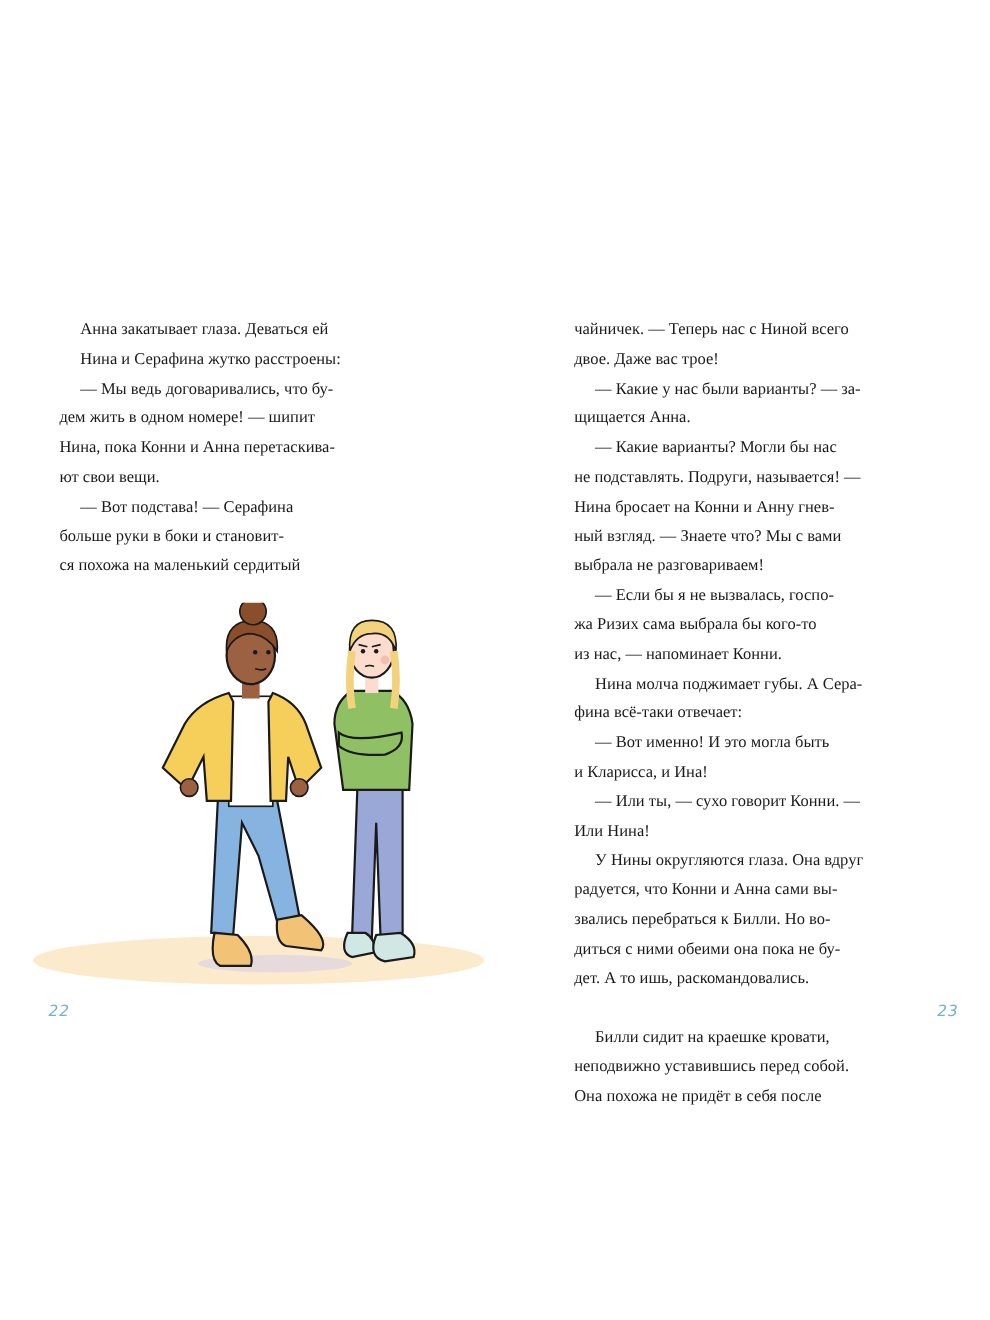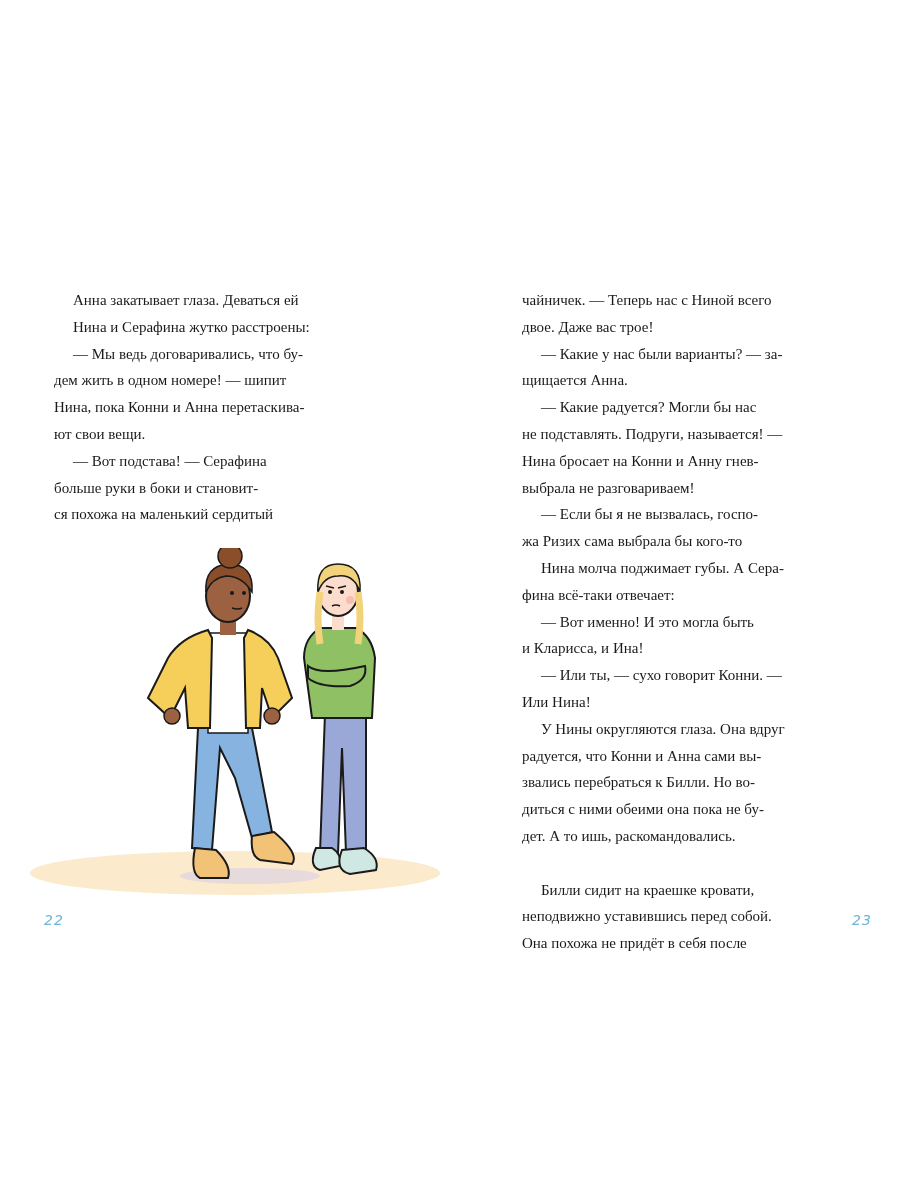--- a/index.html
+++ b/index.html
@@ -103,26 +103,28 @@
 
   <div class="page-num">22</div>
 </div>
 
 <div class="page page-right">
   <div class="text-block" id="right-text">
       <span class="line">чайничек. — Теперь нас с Ниной всего</span>
       <span class="line">двое. Даже вас трое!</span>
       <span class="line indent">— Какие у нас были варианты? — за-</span>
       <span class="line">щищается Анна.</span>
-      <span class="line indent">— Какие радуется? Могли бы нас</span>
+      <span class="line indent">— Какие варианты? Могли бы нас</span>
       <span class="line">не подставлять. Подруги, называется! —</span>
       <span class="line">Нина бросает на Конни и Анну гнев-</span>
+      <span class="line">ный взгляд. — Знаете что? Мы с вами</span>
       <span class="line">выбрала не разговариваем!</span>
       <span class="line indent">— Если бы я не вызвалась, госпо-</span>
       <span class="line">жа Ризих сама выбрала бы кого-то</span>
+      <span class="line">из нас, — напоминает Конни.</span>
       <span class="line indent">Нина молча поджимает губы. А Сера-</span>
       <span class="line">фина всё-таки отвечает:</span>
       <span class="line indent">— Вот именно! И это могла быть</span>
       <span class="line">и Кларисса, и Ина!</span>
       <span class="line indent">— Или ты, — сухо говорит Конни. —</span>
       <span class="line">Или Нина!</span>
       <span class="line indent">У Нины округляются глаза. Она вдруг</span>
       <span class="line">радуется, что Конни и Анна сами вы-</span>
       <span class="line">звались перебраться к Билли. Но во-</span>
       <span class="line">диться с ними обеими она пока не бу-</span>

